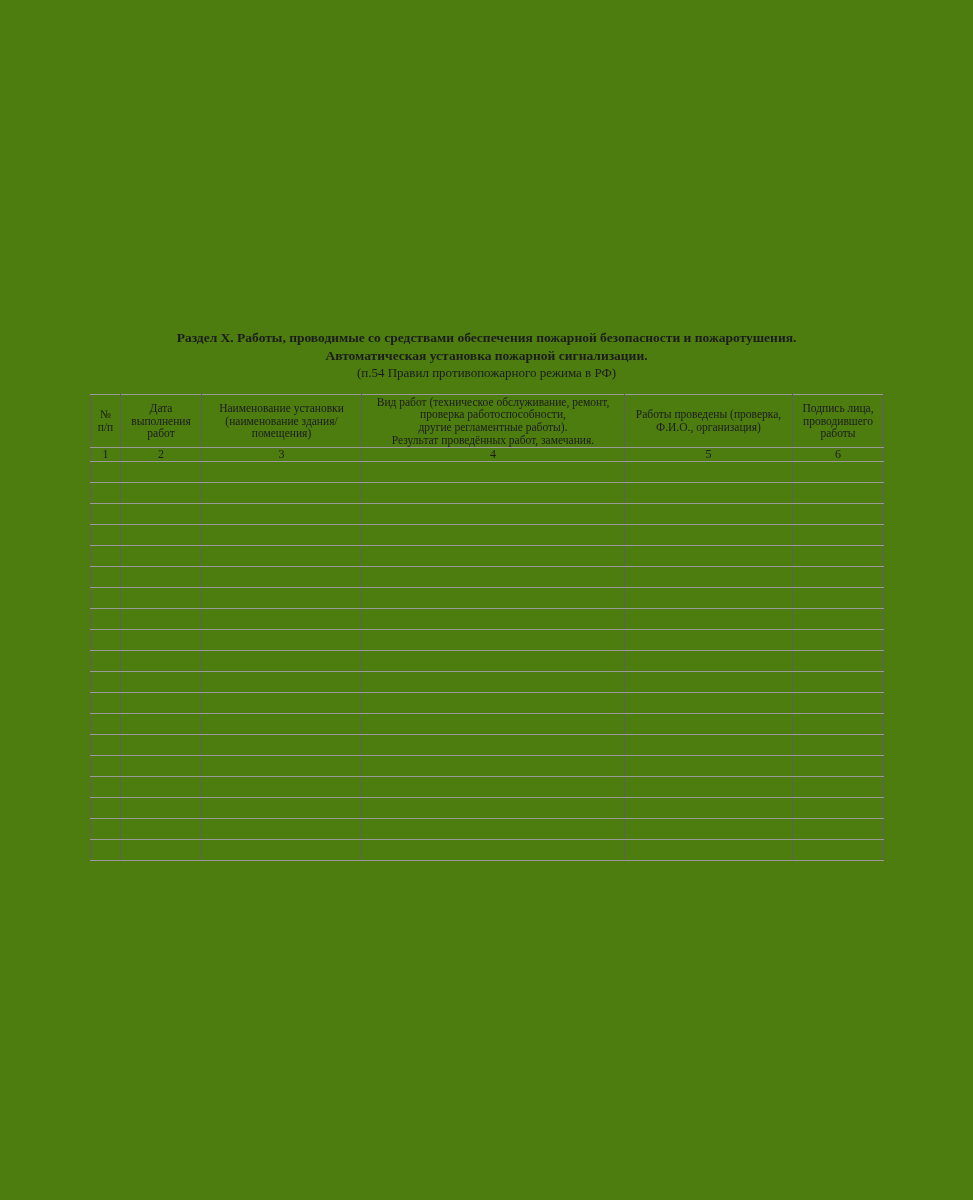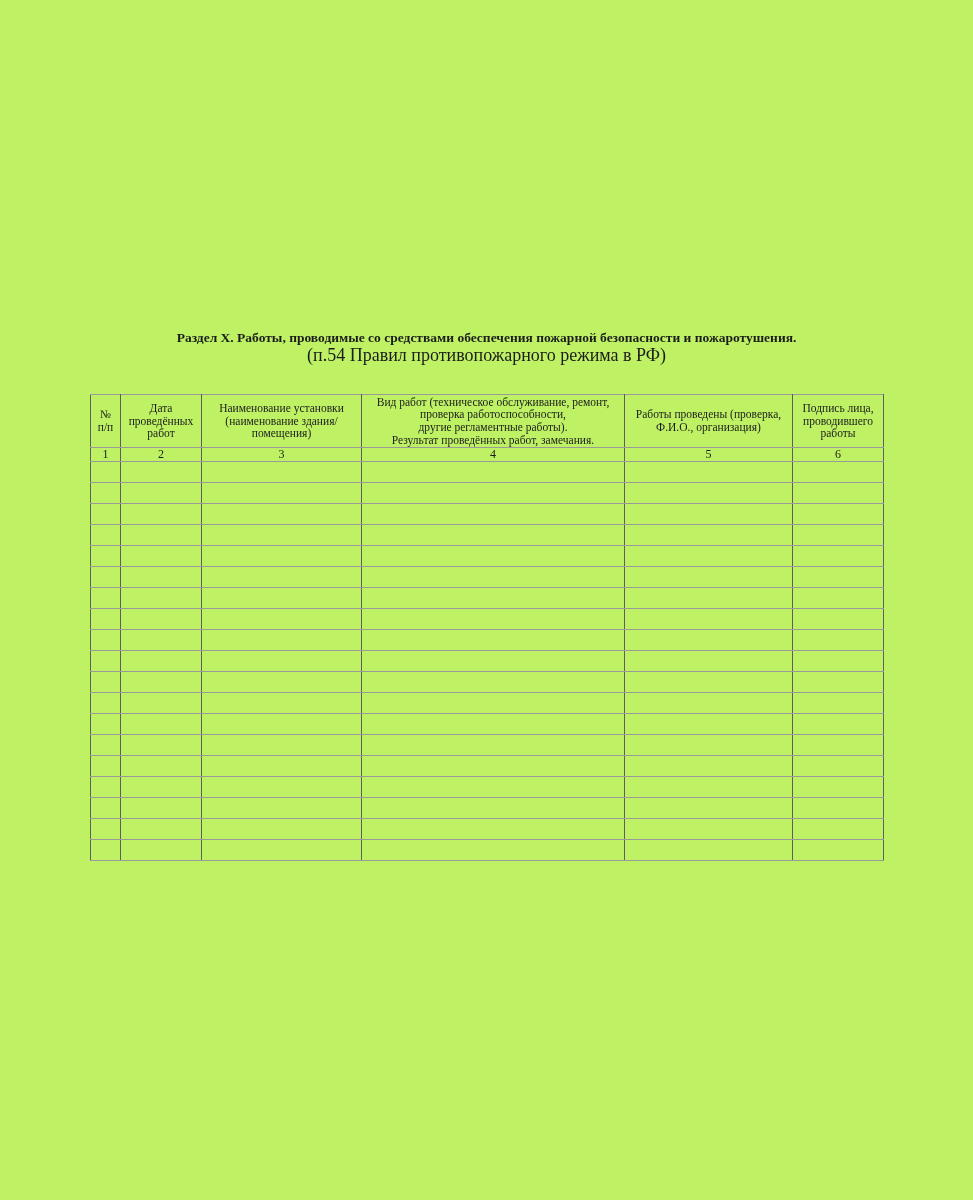--- a/index.html
+++ b/index.html
@@ -4,39 +4,39 @@
 <style>
   html, body {
     margin: 0;
     padding: 0;
     background: #ffffff;
   }
   .page {
     position: relative;
     width: 973px;
     height: 1200px;
-    background: #bef264;
+    background: #4d7c0f;
     overflow: hidden;
     font-family: "Liberation Serif", "DejaVu Serif", serif;
     color: #1c1c1c;
   }
   .title-block {
     position: absolute;
     top: 329px;
     left: 0;
     width: 973px;
     text-align: center;
     line-height: 17.5px;
   }
   .title-line-bold {
     font-size: 13.5px;
     font-weight: bold;
   }
   .title-line-normal {
-    font-size: 18px;
+    font-size: 13px;
     font-weight: normal;
   }
   table.log-table {
     position: absolute;
     left: 90px;
     top: 394px;
     width: 793px;
     border-collapse: collapse;
     table-layout: fixed;
   }
@@ -70,38 +70,39 @@
     height: 20px;
   }
 </style>
 </head>
 <body>
 
 <div class="page">
 
   <div class="title-block">
     <div class="title-line-bold">Раздел X. Работы, проводимые со средствами обеспечения пожарной безопасности и пожаротушения.</div>
+    <div class="title-line-bold">Автоматическая установка пожарной сигнализации.</div>
     <div class="title-line-normal">(п.54 Правил противопожарного режима в РФ)</div>
   </div>
 
   <table class="log-table">
     <colgroup>
       <col style="width:30px">
       <col style="width:81px">
       <col style="width:160px">
       <col style="width:263px">
       <col style="width:168px">
       <col style="width:91px">
     </colgroup>
     <thead>
       <tr class="header-row">
         <th>№
 п/п</th>
         <th>Дата
-проведённых
+выполнения
 работ</th>
         <th>Наименование установки
 (наименование здания/
 помещения)</th>
         <th>Вид работ (техническое обслуживание, ремонт,
 проверка работоспособности,
 другие регламентные работы).
 Результат проведённых работ, замечания.</th>
         <th>Работы проведены (проверка,
 Ф.И.О., организация)</th>

